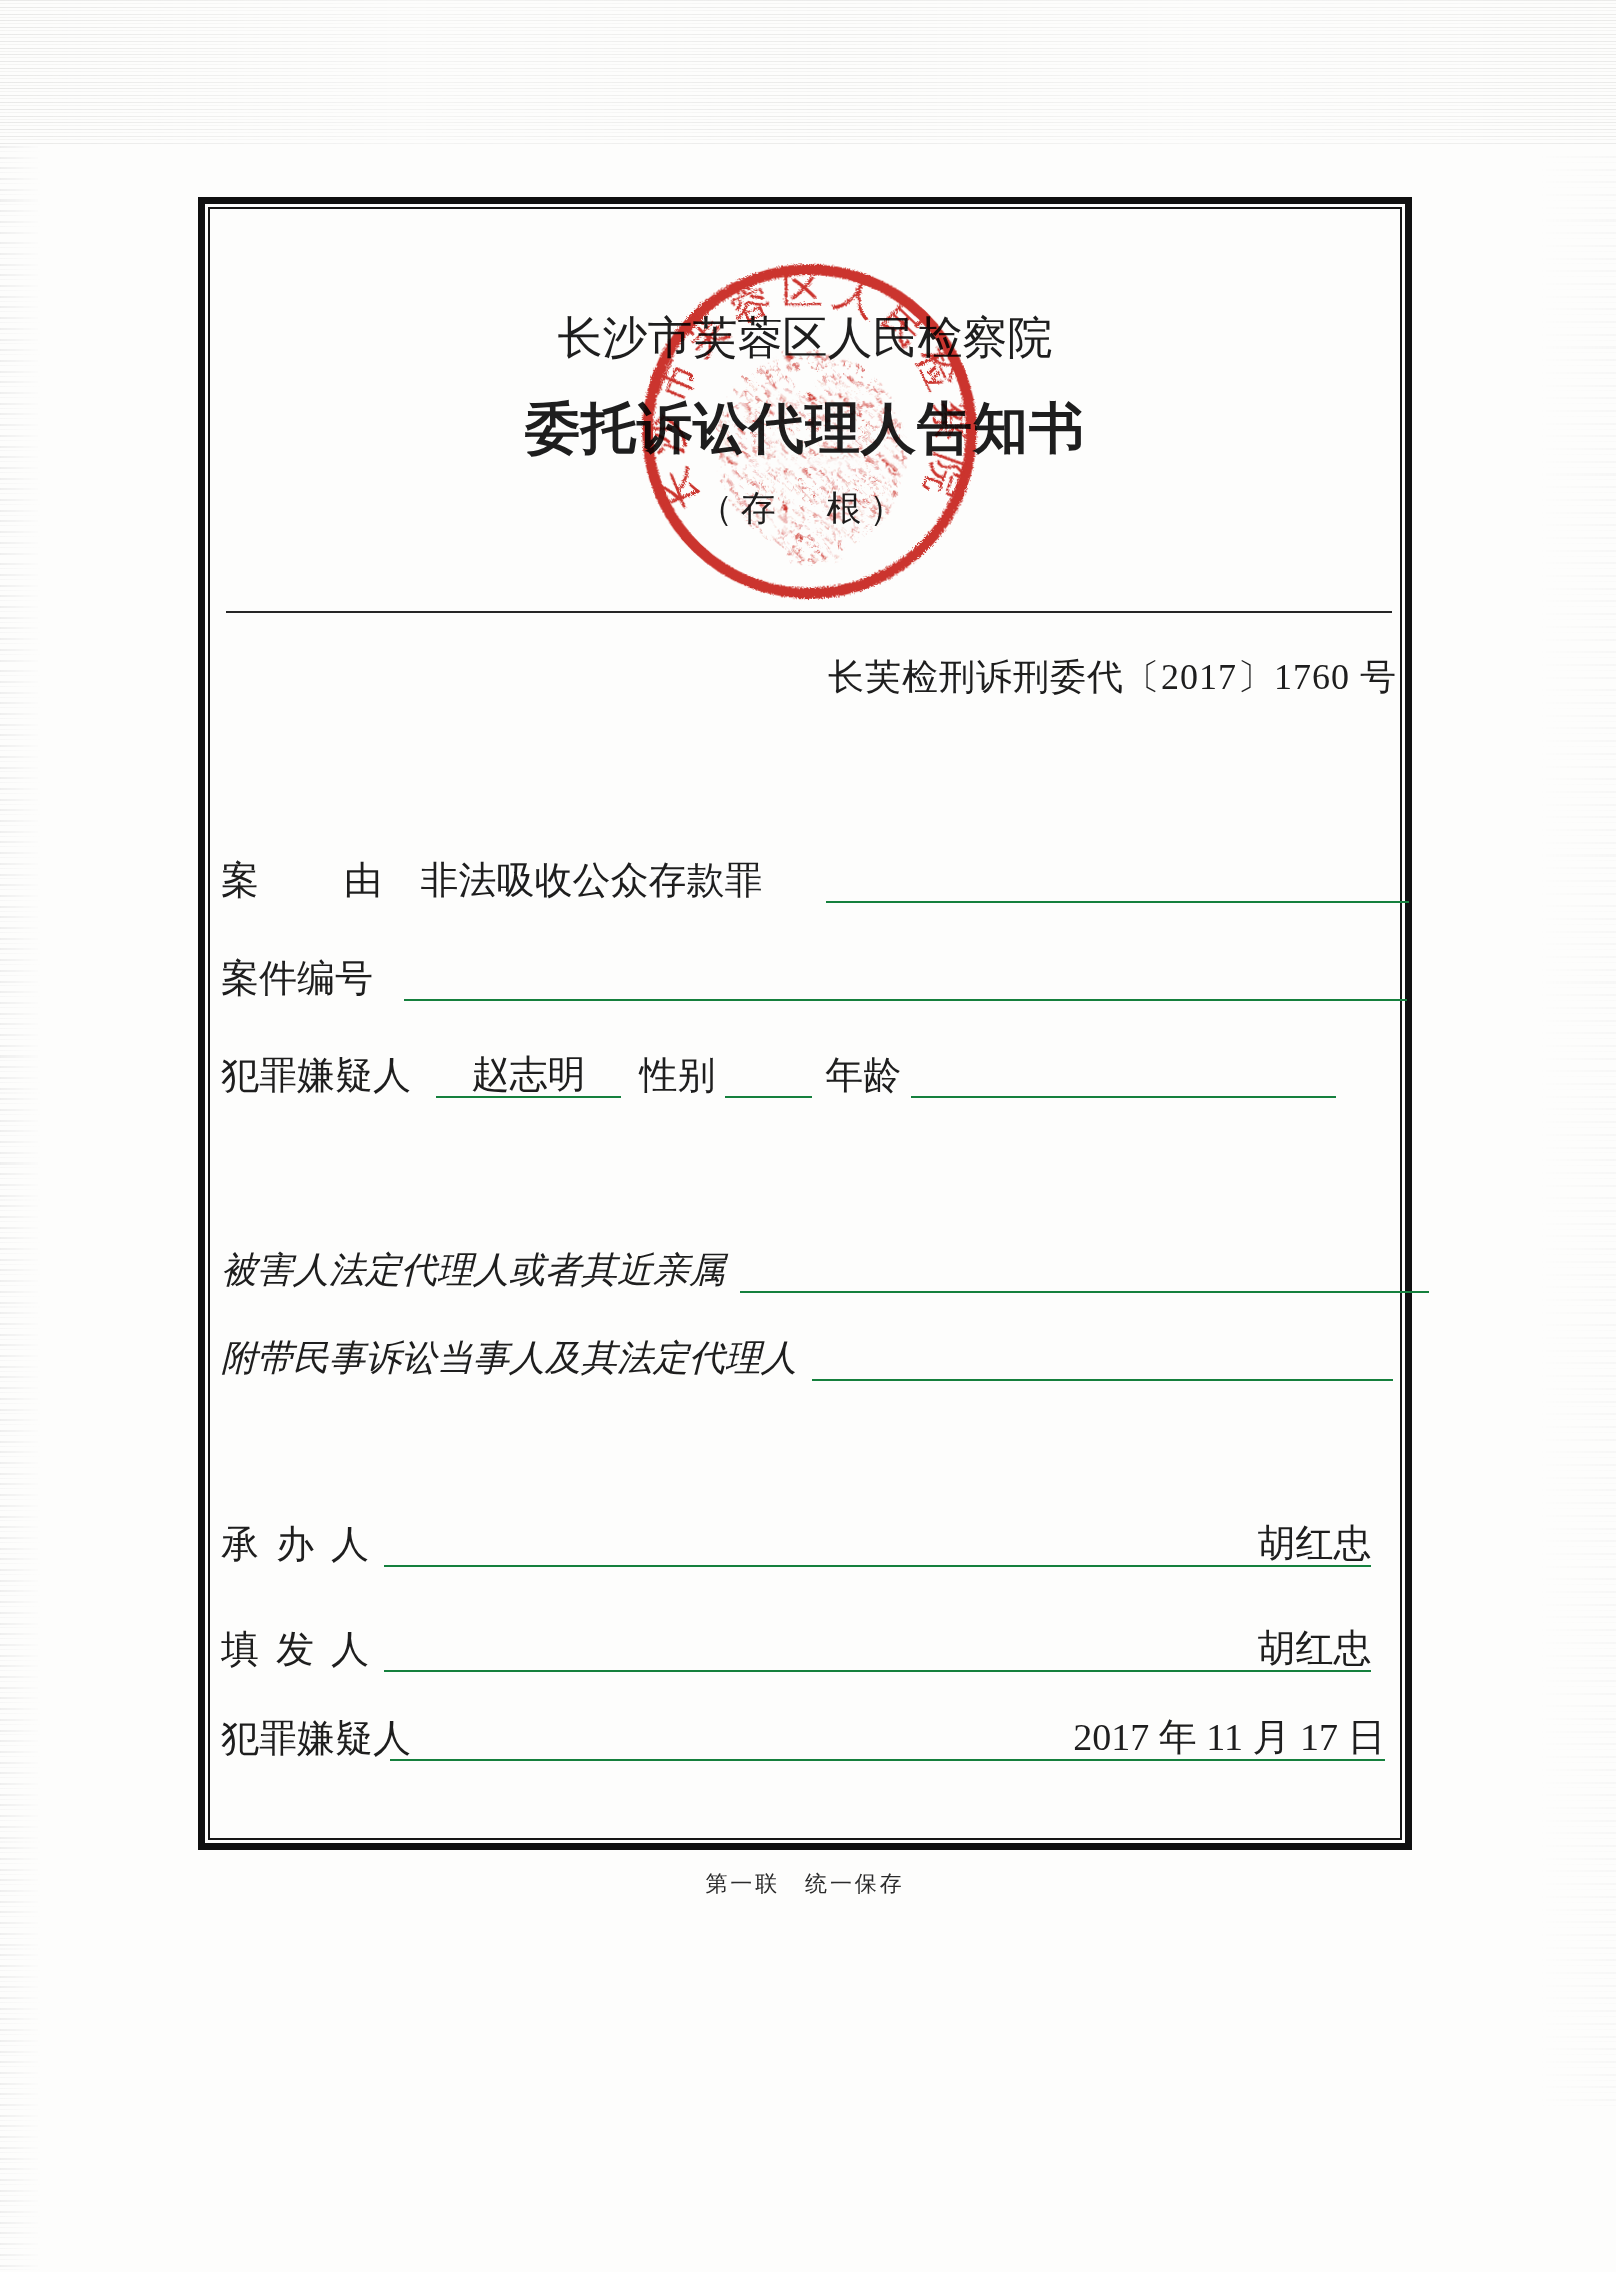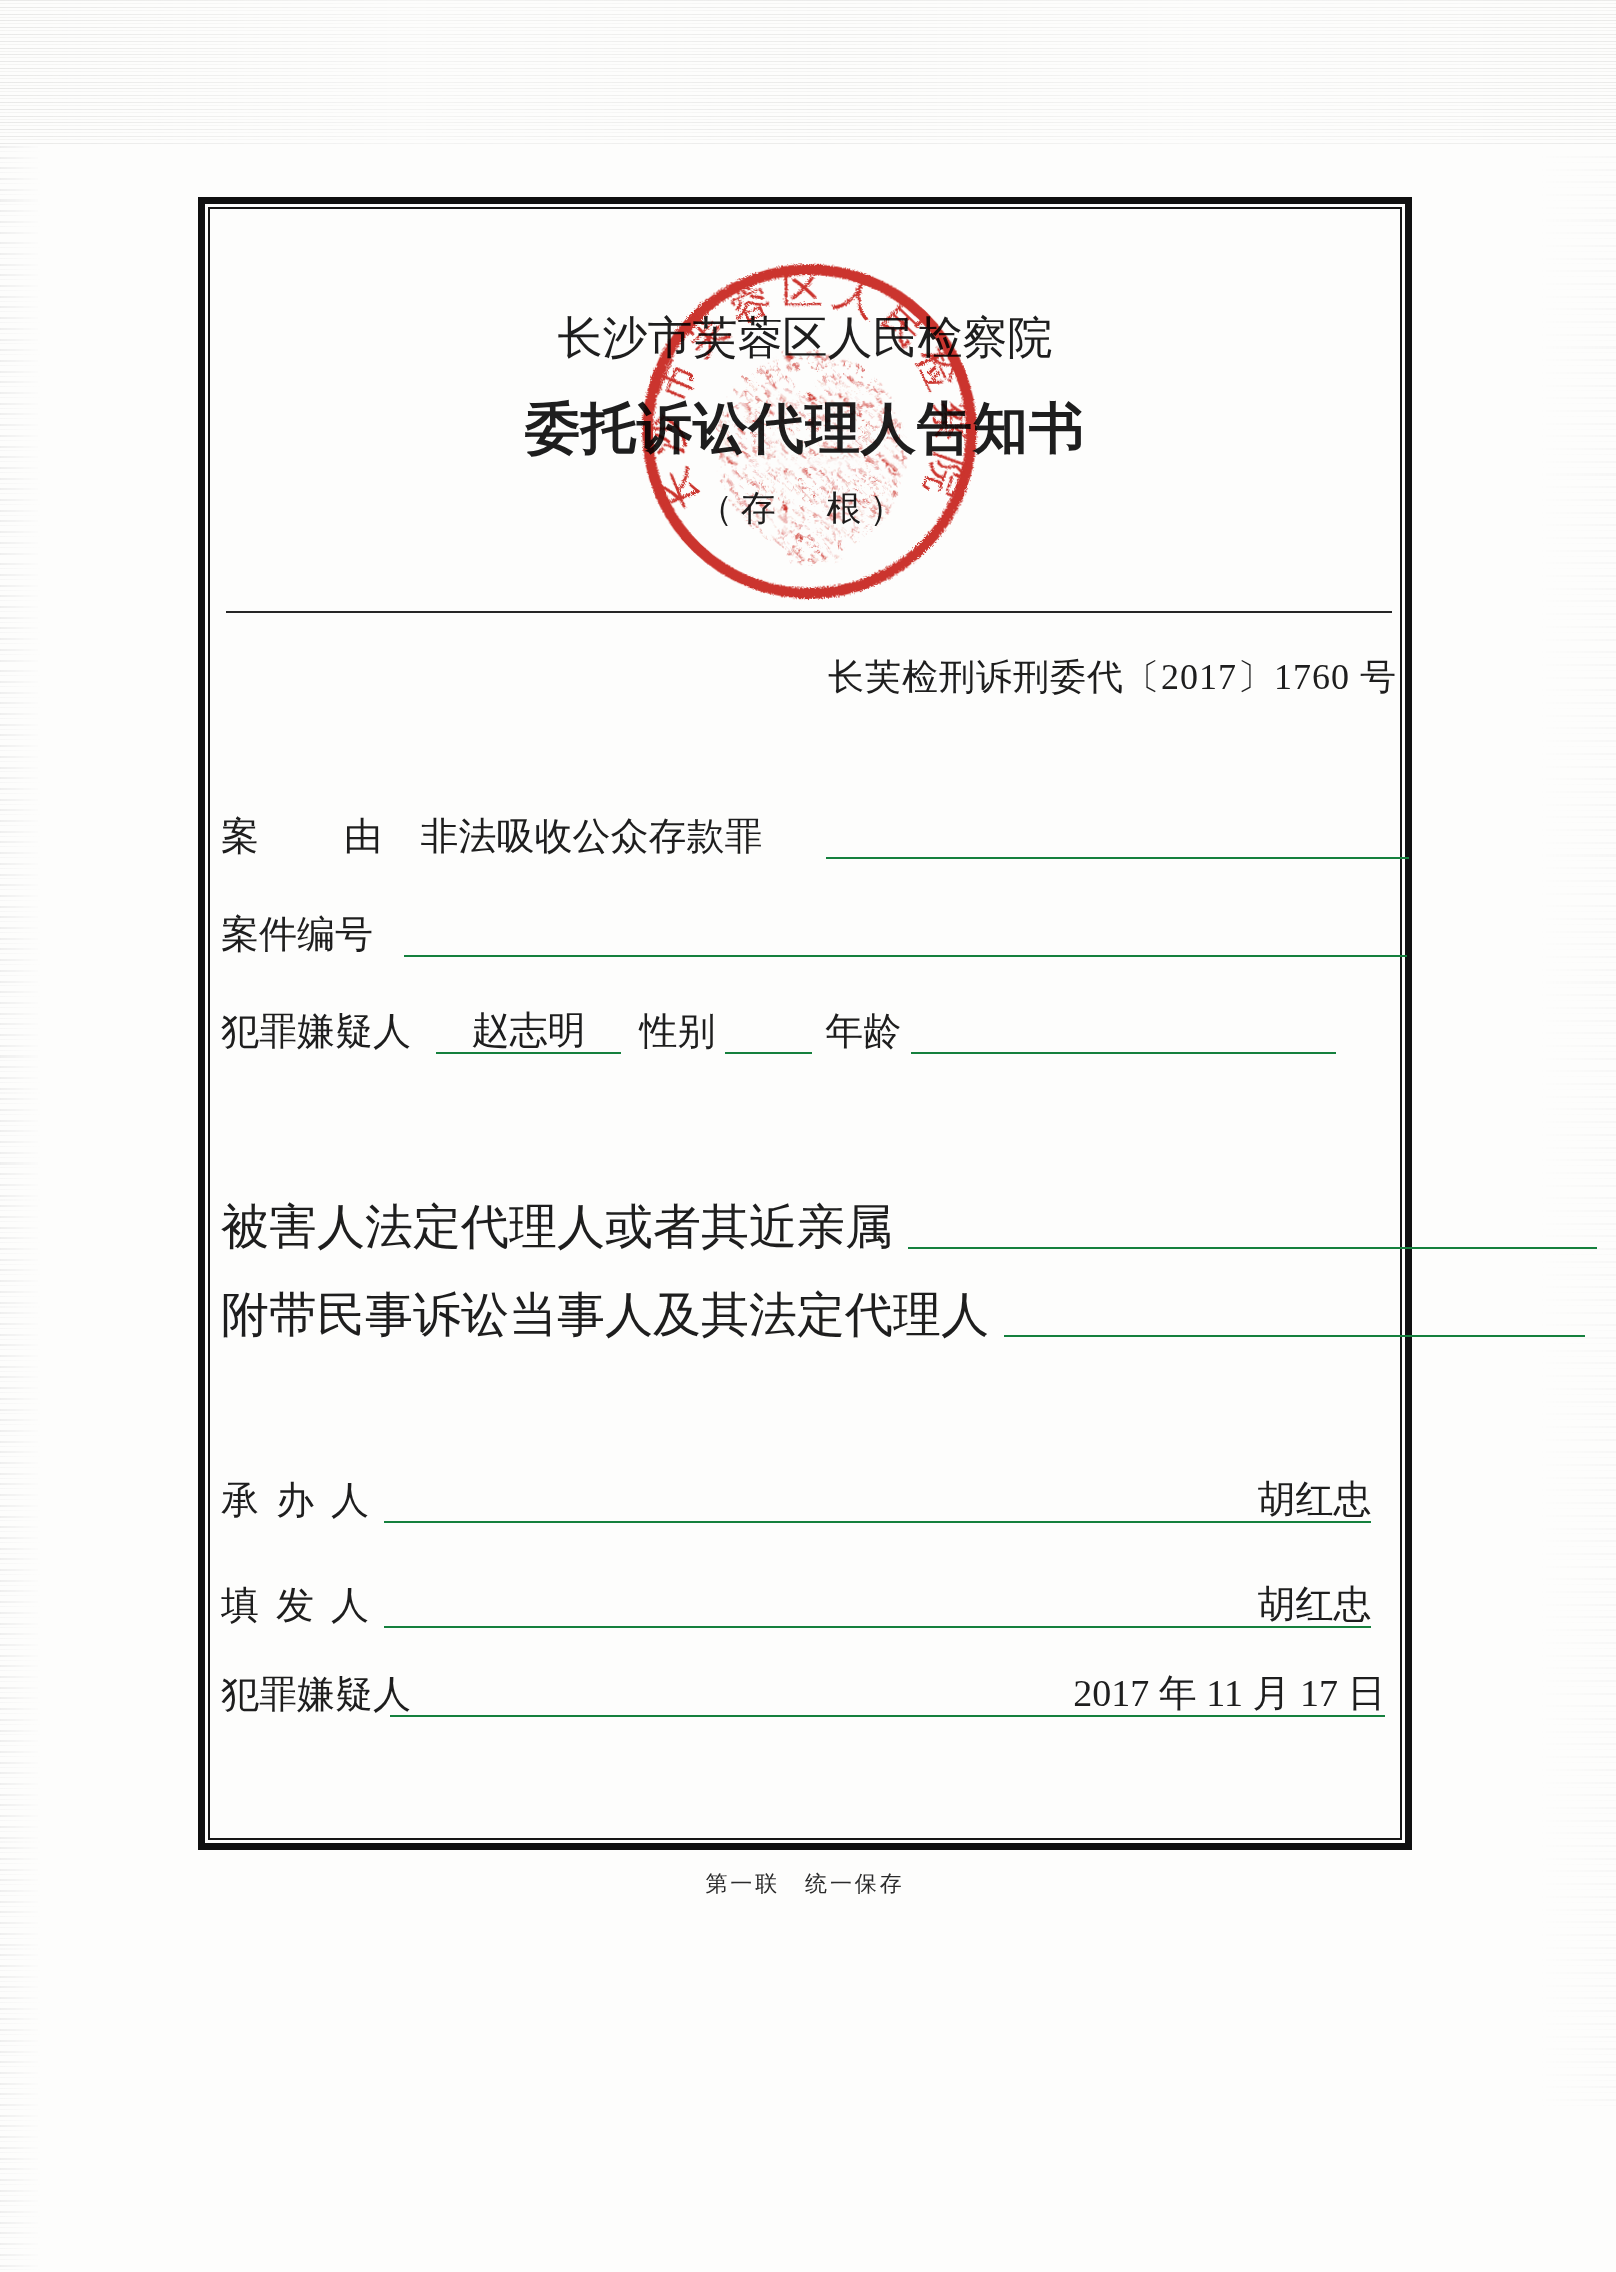--- a/index.html
+++ b/index.html
@@ -56,32 +56,32 @@
   .doc-number{
     position:absolute; top:653px; left:198px; width:1199px;
     text-align:right; font-size:36px; letter-spacing:1px;
   }
   
   .stamp{
     position:absolute; left:634px; top:256px; width:351px; height:351px;
     mix-blend-mode:multiply; opacity:.92; transform:rotate(-1deg);
   }
   
-  .row{position:absolute; left:221px; height:47px; font-size:38px; white-space:nowrap;}
+  .row{position:absolute; left:221px; height:47px; font-size:38px; white-space:nowrap;margin-top:44px;}
   .row > span{display:inline-block; vertical-align:bottom;}
   .lbl{height:47px; line-height:49px;}
   .j{text-align:justify; text-align-last:justify;}
   .val{height:47px; line-height:49px;}
   .u{
     height:45px; line-height:47px;
     border-bottom:2px solid #15803d;
     text-align:center;
   }
   .u .inval{display:block; text-align:right; line-height:47px;}
-  .small-lbl{font-size:48px;}
+  .small-lbl{font-size:36px;font-style:italic;}
   
   .footer{
     position:absolute; left:198px; top:1869px; width:1214px;
     text-align:center; font-size:22px; letter-spacing:2.9px; color:#2b2b2b;
   }
 </style>
 </head>
 <body>
 
 <div class="page">

